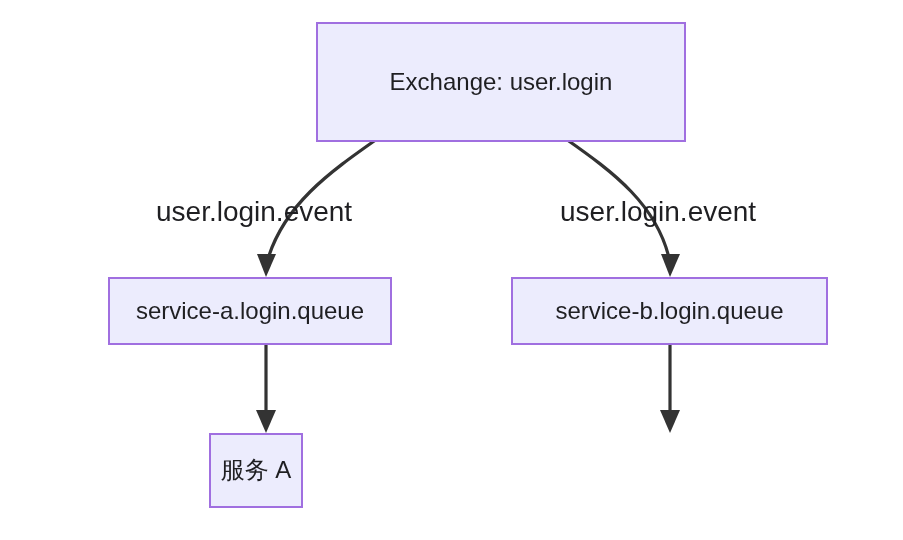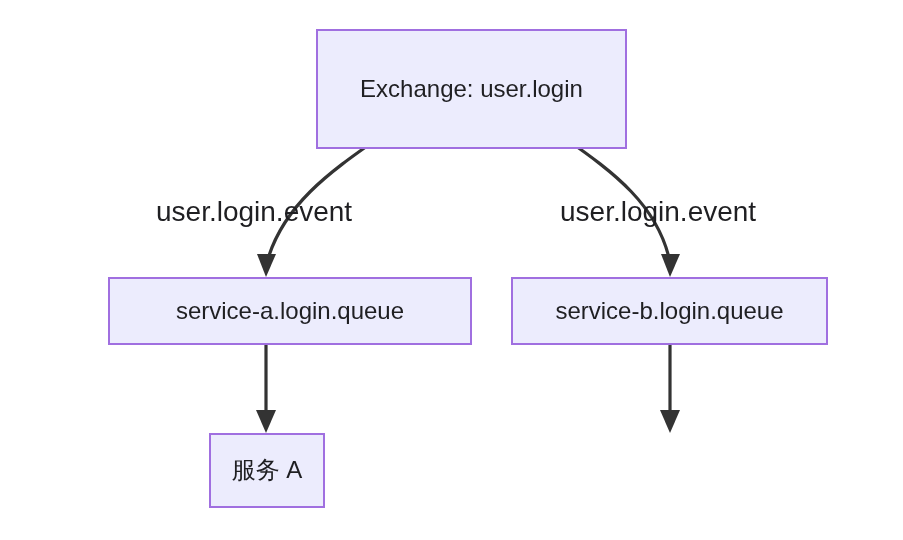--- a/index.html
+++ b/index.html
@@ -30,40 +30,40 @@
     align-items: center;
     justify-content: center;
     color: #1f1f22;
     font-size: 24px;
     line-height: 1.42;
     white-space: nowrap;
     z-index: 2;
   }
   .node-exchange {
     left: 316px;
-    top: 29px;
-    width: 311px;
+    top: 22px;
+    width: 370px;
     height: 120px;
   }
   .node-queue-a {
     left: 108px;
     top: 277px;
-    width: 364px;
+    width: 284px;
     height: 68px;
   }
   .node-queue-b {
     left: 511px;
     top: 277px;
     width: 317px;
     height: 68px;
   }
   .node-service-a {
     left: 209px;
     top: 433px;
-    width: 116px;
+    width: 94px;
     height: 75px;
   }
   .node-service-b {
     left: 613px;
     top: 433px;
     width: 115px;
     height: 75px;
   }
   .node-line {
     display: block;

